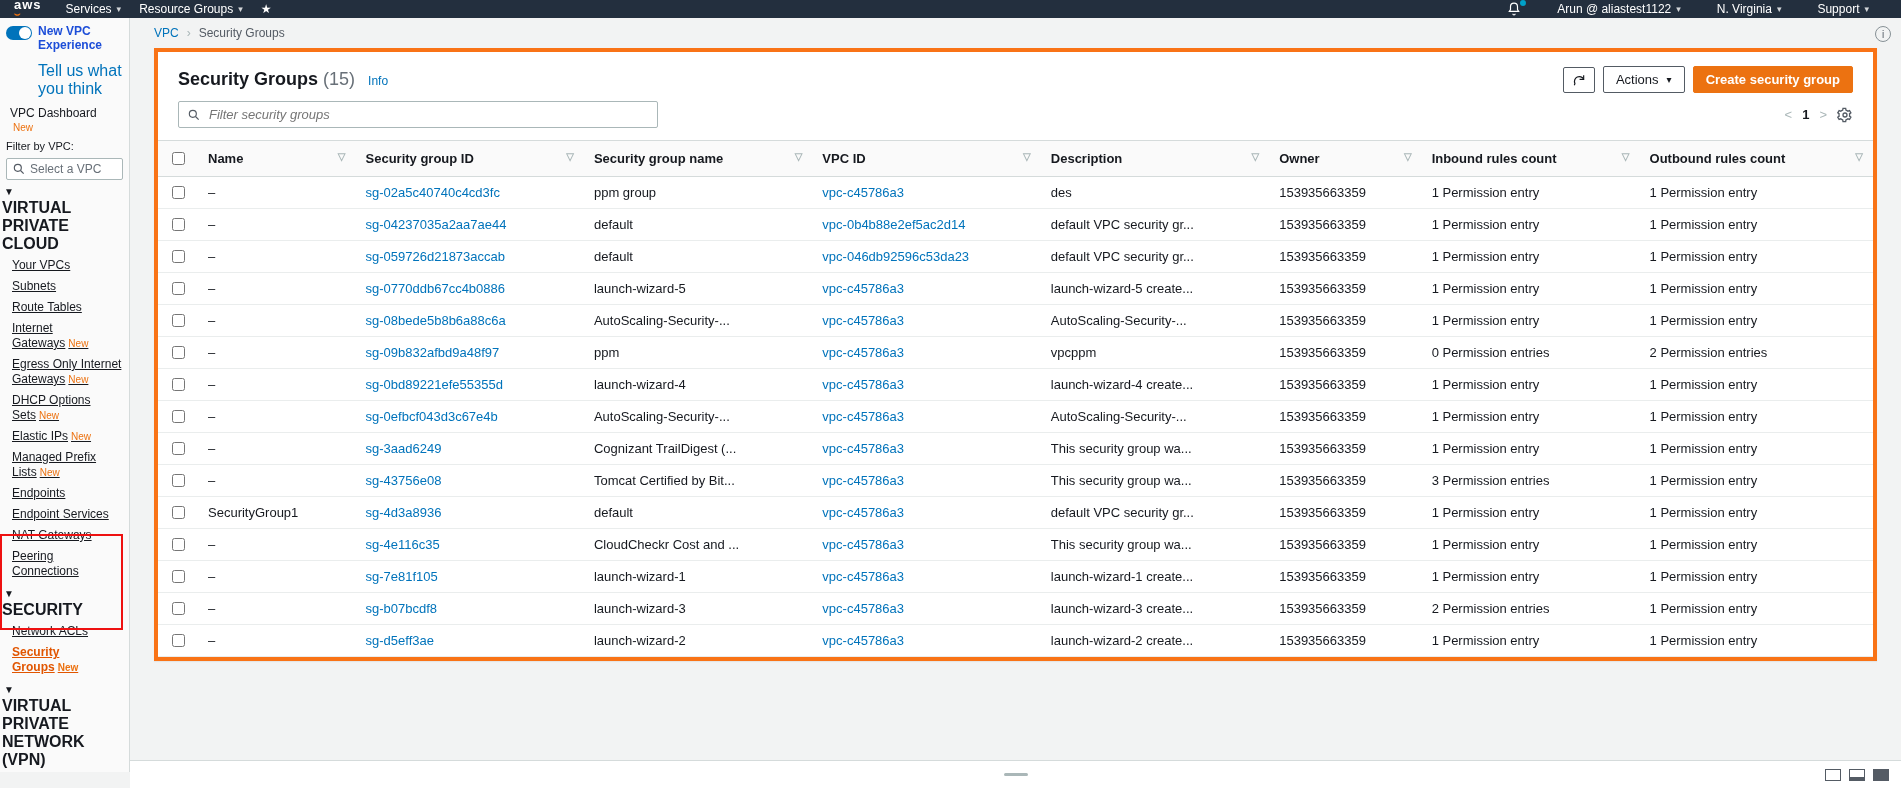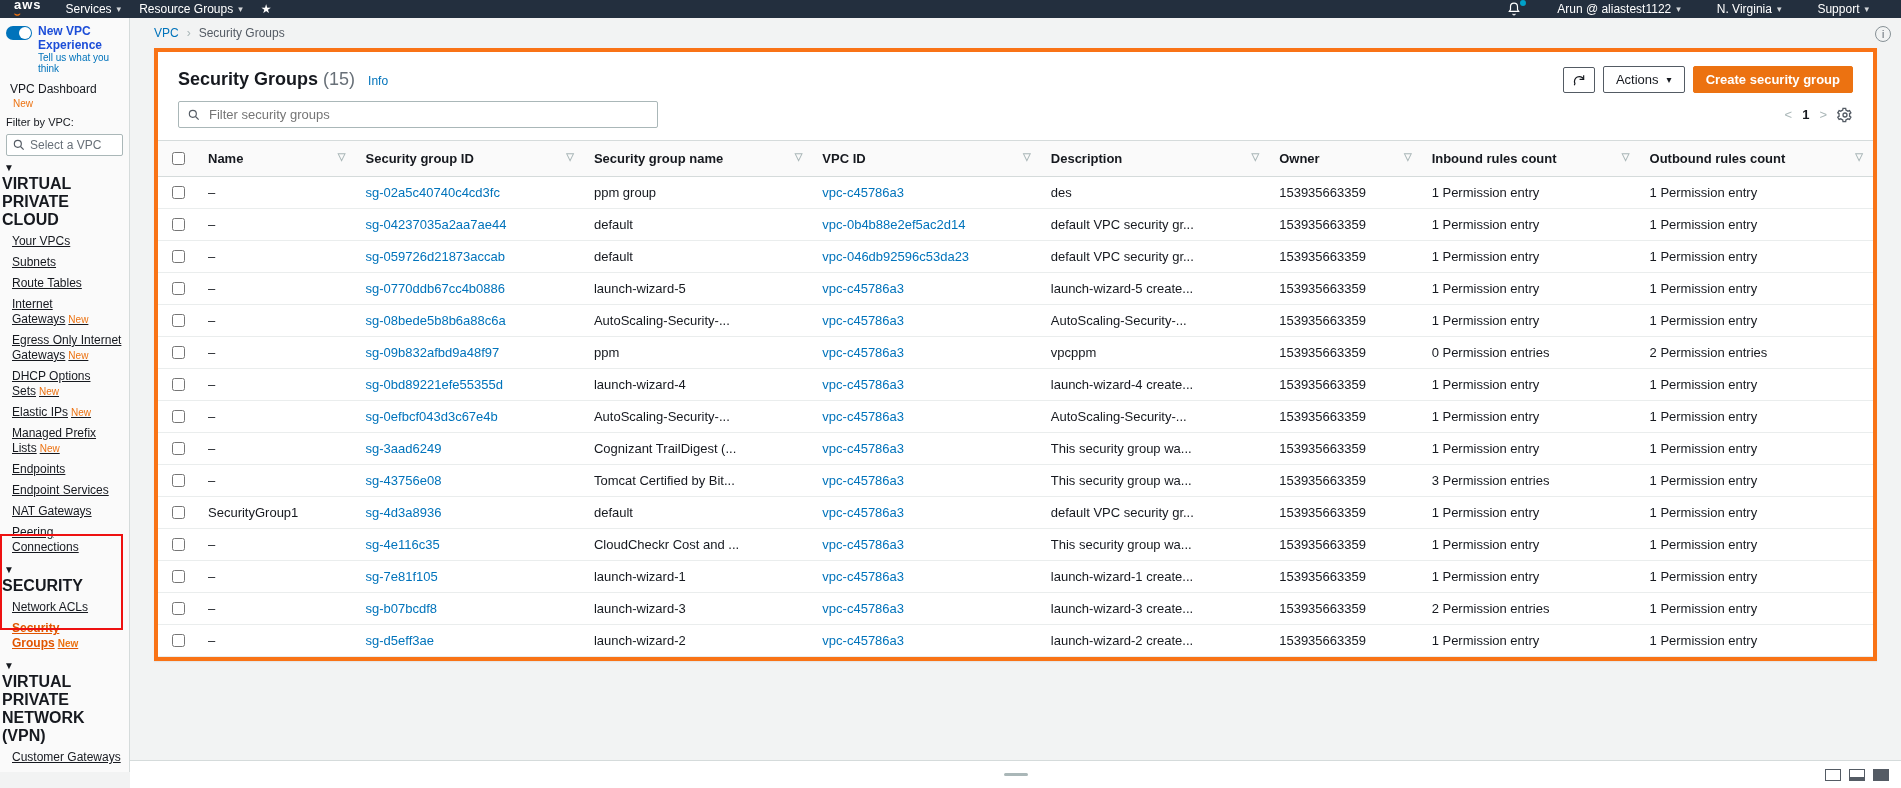--- a/index.html
+++ b/index.html
@@ -31,21 +31,21 @@
   .pin{font-size:12px;}
 
   
   .app{display:flex;height:calc(100vh - 34px);}
   .sidebar{width:130px;flex:none;background:#fafafa;border-right:1px solid var(--border);overflow-y:auto;font-size:12px;position:relative;}
   .sidebar .scroll{position:relative;padding-bottom:8px;}
   .sidebar .new-exp{display:flex;align-items:flex-start;gap:6px;padding:6px 6px 2px 6px;}
   .sidebar .toggle{width:26px;height:14px;background:#0073bb;border-radius:8px;position:relative;flex:none;margin-top:2px;}
   .sidebar .toggle::after{content:"";position:absolute;right:1px;top:1px;width:12px;height:12px;background:#fff;border-radius:50%;}
   .sidebar .exp-title{font-size:12px;font-weight:700;color:#1d4ed8;}
-  .sidebar .exp-sub{font-size:10px;color:#0073bb;cursor:pointer;}
+  .sidebar .exp-sub{font-size:16px;color:#0073bb;cursor:pointer;margin-top:10px;}
   .sidebar .dash{padding:6px 10px 4px 10px;}
   .sidebar .label{padding:2px 6px 2px 6px;color:#16191f;font-size:11px;}
   .sidebar .vpc-select{margin:4px 6px 6px 6px;border:1px solid #aab7b8;border-radius:2px;display:flex;align-items:center;padding:3px 5px;background:#fff;color:#687078;}
   .sidebar .vpc-select svg{margin-right:4px;}
   .sidebar .section-toggle{padding:0 4px;font-size:10px;color:#16191f;cursor:pointer;}
   .sidebar .heading{font-weight:700;font-size:16px;padding:2px 4px 2px 2px;color:#16191f;}
   .sidebar ul{list-style:none;margin:0;padding:0 0 6px 0;}
   .sidebar li{padding:3px 6px 3px 12px;color:#16191f;cursor:pointer;line-height:15px;text-decoration:underline;}
   .sidebar li .new{color:var(--badge-new);font-size:10px;margin-left:3px;}
   .sidebar li.active{color:var(--highlight);font-weight:700;}
@@ -64,21 +64,21 @@
   .panel-title .info{color:var(--link);font-size:12px;font-weight:400;margin-left:8px;cursor:pointer;}
   .panel-actions{margin-left:auto;display:flex;align-items:center;gap:8px;}
   .btn{border:1px solid #545b64;background:#fff;border-radius:2px;padding:5px 12px;font-size:13px;cursor:pointer;display:flex;align-items:center;gap:6px;color:#16191f;}
   .btn.icon-only{padding:5px 8px;}
   .btn.primary{background:var(--orange);border-color:var(--orange);color:#fff;font-weight:700;}
   .btn.caret::after{content:"▾";font-size:10px;margin-left:2px;}
 
   .panel-sub{display:flex;align-items:center;padding:0 20px 12px 20px;}
   .filter{flex:0 0 480px;display:flex;align-items:center;border:1px solid #aab7b8;border-radius:2px;padding:4px 8px;color:#687078;background:#fff;}
   .filter svg{margin-right:6px;}
-  .filter input{border:none;outline:none;flex:1;font-size:13px;color:#687078;background:transparent;}
+  .filter input{border:none;outline:none;flex:1;font-size:13px;font-style:italic;color:#687078;background:transparent;}
   .pager{margin-left:auto;display:flex;align-items:center;gap:10px;color:#545b64;font-size:13px;}
   .pager .num{color:#16191f;font-weight:700;}
   .pager .chev{color:#aab7b8;cursor:default;}
   .gear{width:16px;height:16px;cursor:pointer;color:#545b64;}
 
   
   .tbl-wrap{overflow:auto;max-height:calc(100vh - 250px);}
   table{width:100%;border-collapse:collapse;font-size:13px;}
   thead th{position:sticky;top:0;background:#fafafa;border-top:1px solid var(--border);border-bottom:1px solid var(--border);text-align:left;font-weight:700;padding:8px 10px;color:#16191f;}
   thead th .sort{float:right;color:#aab7b8;font-size:10px;}

